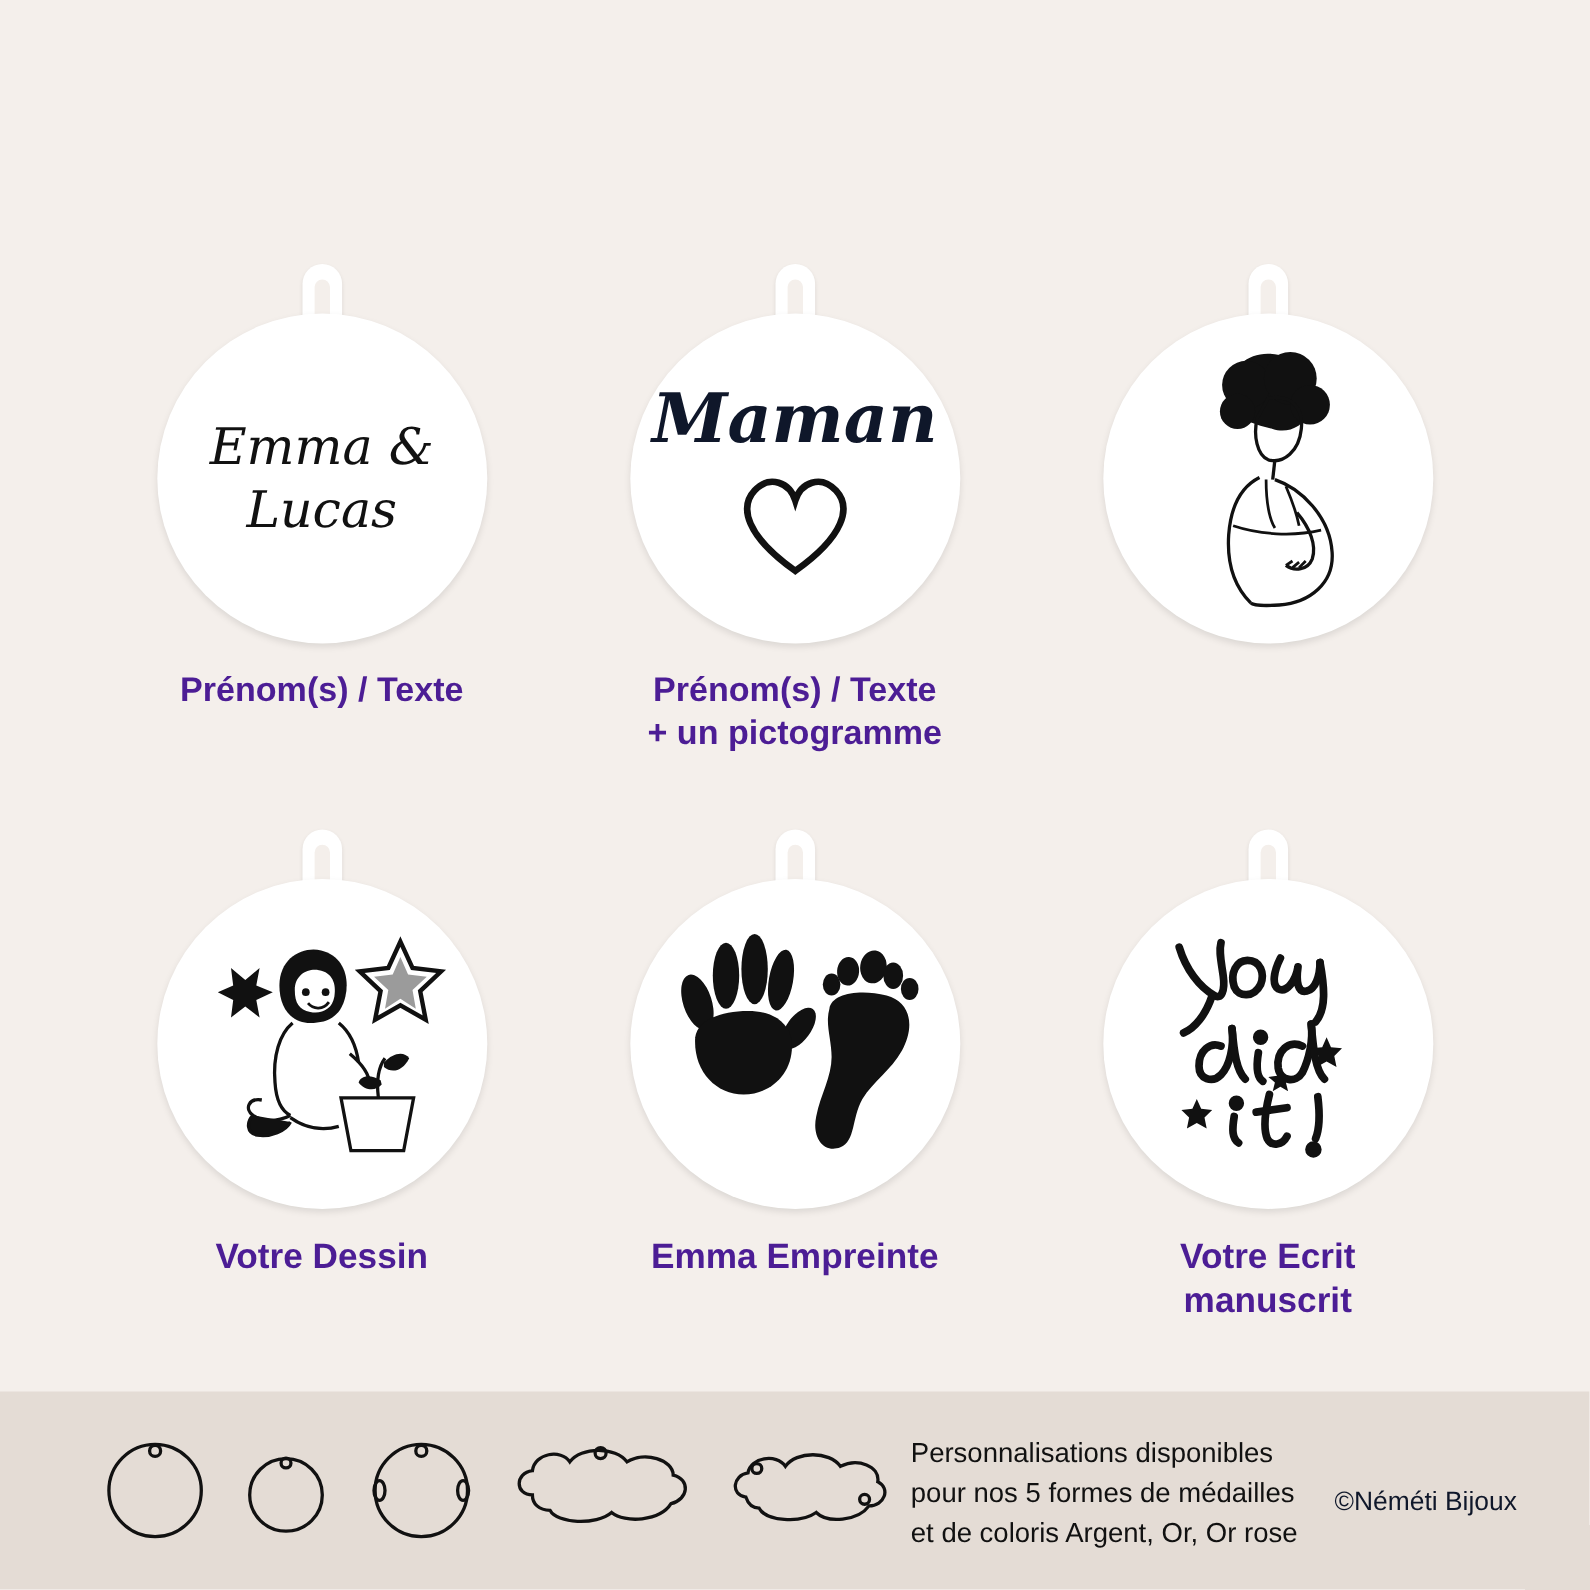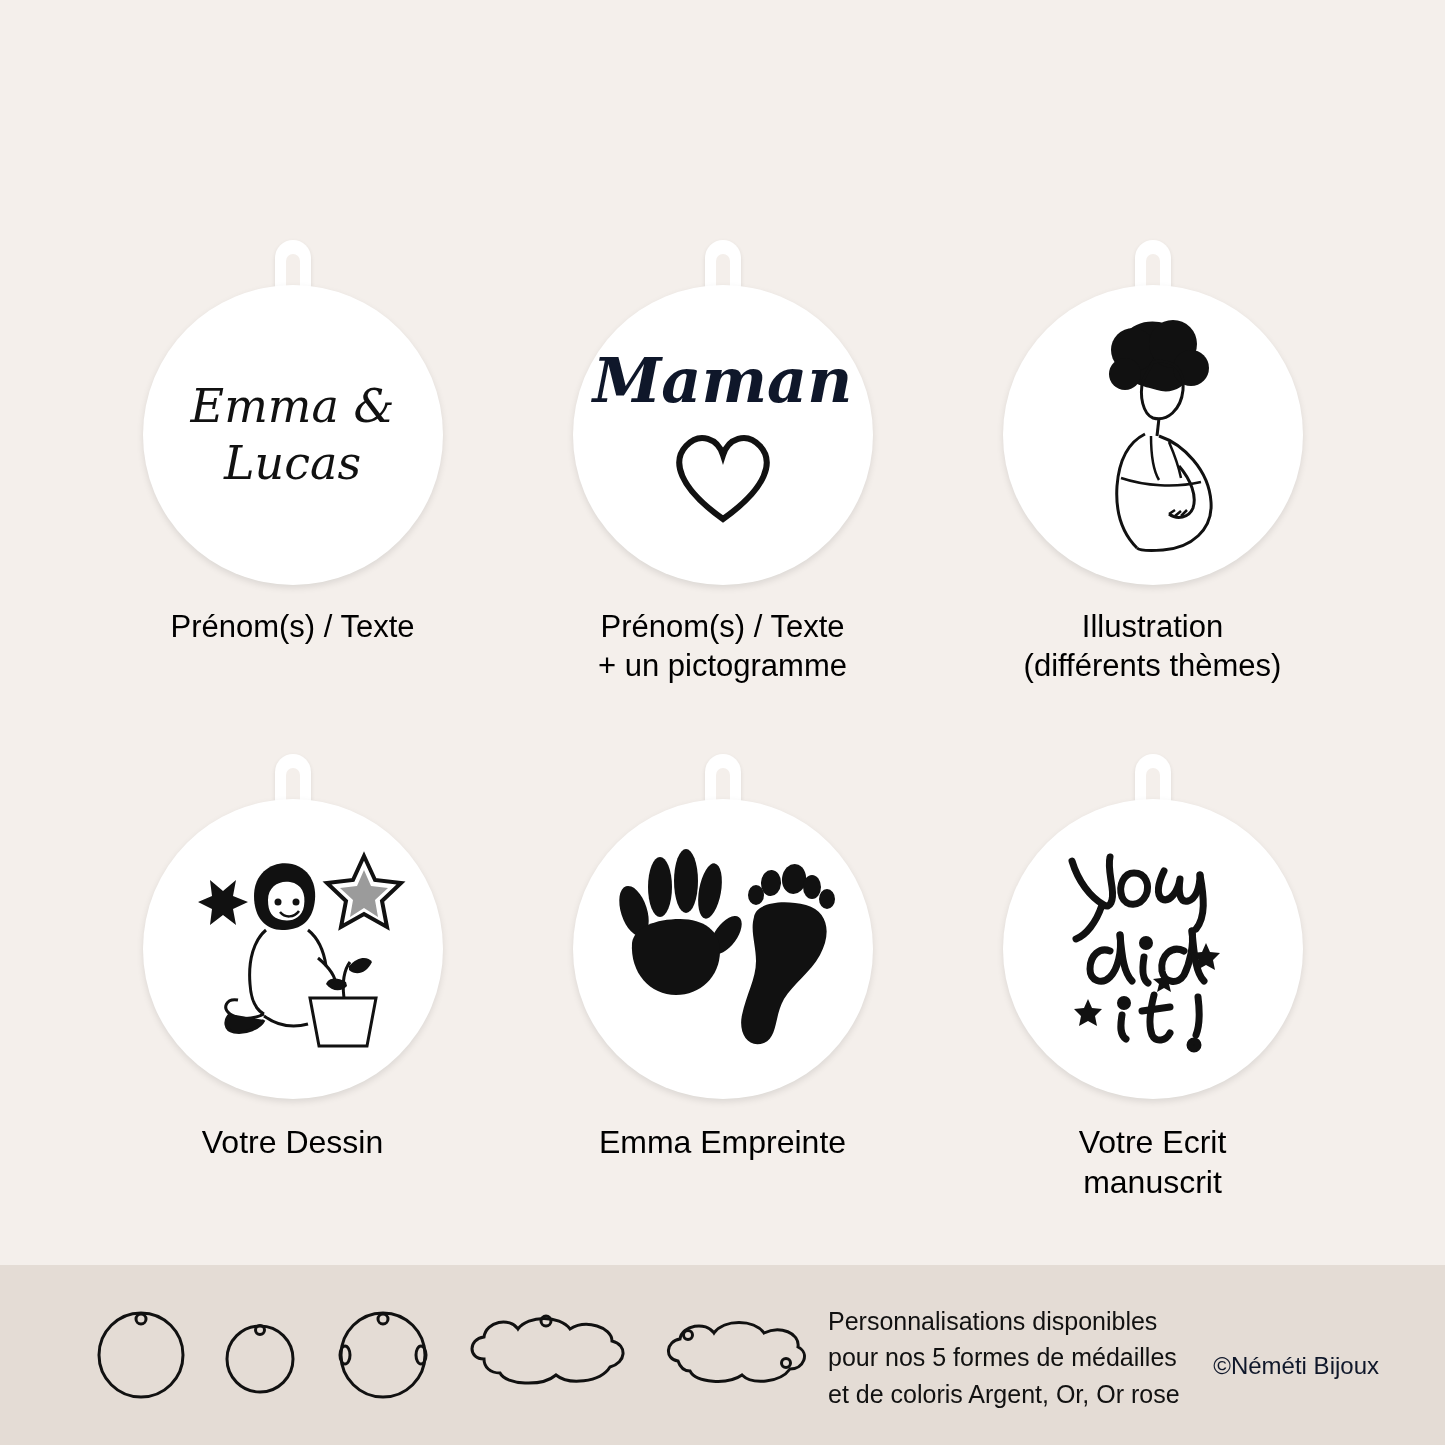--- a/index.html
+++ b/index.html
@@ -110,22 +110,23 @@
     align-items: center;
     justify-content: center;
     overflow: hidden;
   }
 
   .caption {
     margin-top: 18px;
     text-align: center;
     font-size: 31px;
     line-height: 1.25;
-    color: #000000;
+    color: #4c1d95;
     white-space: pre-line;
+    font-weight: bold;
   }
   .row2 .caption {
     font-size: 32px;
   }
 
   
   .names {
     font-family: "DejaVu Serif", serif;
     font-style: italic;
     font-size: 46px;
@@ -248,22 +249,20 @@
               <path d="M118 126 C 118 146, 120 160, 126 170" fill="none" stroke="#111" stroke-width="2.5"></path>
               <path d="M136 132 C 142 146, 146 158, 148 168" fill="none" stroke="#111" stroke-width="2.5"></path>
 
               <path d="M146 156 C 158 170, 164 186, 160 198 C 156 208, 144 210, 136 204" fill="none" stroke="#111" stroke-width="3"></path>
               <path d="M136 204 l 6 -4 M142 206 l 6 -5 M148 206 l 6 -6" stroke="#111" stroke-width="2.5" fill="none"></path>
 
               <path d="M88 168 C 112 176, 142 178, 168 172" fill="none" stroke="#111" stroke-width="2.5"></path>
             </svg>
           </div>
         </div>
-        <div class="caption">Illustration
-(différents thèmes)</div>
       </div>
     </div>
 
     <div class="row row2">
 
       <div class="cell">
         <div class="medal-wrap">
           <div class="bail"></div>
           <div class="disc">
             <svg width="250" height="230" viewBox="0 0 250 230">

